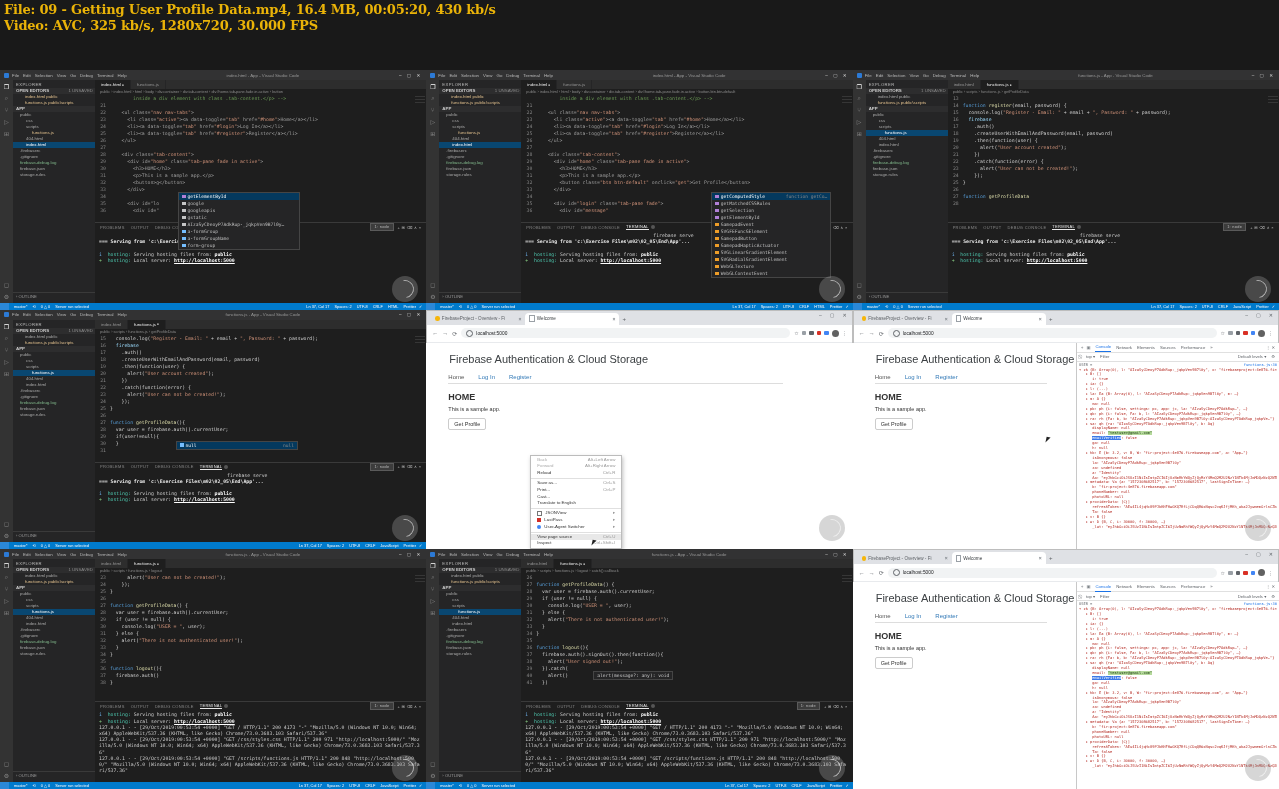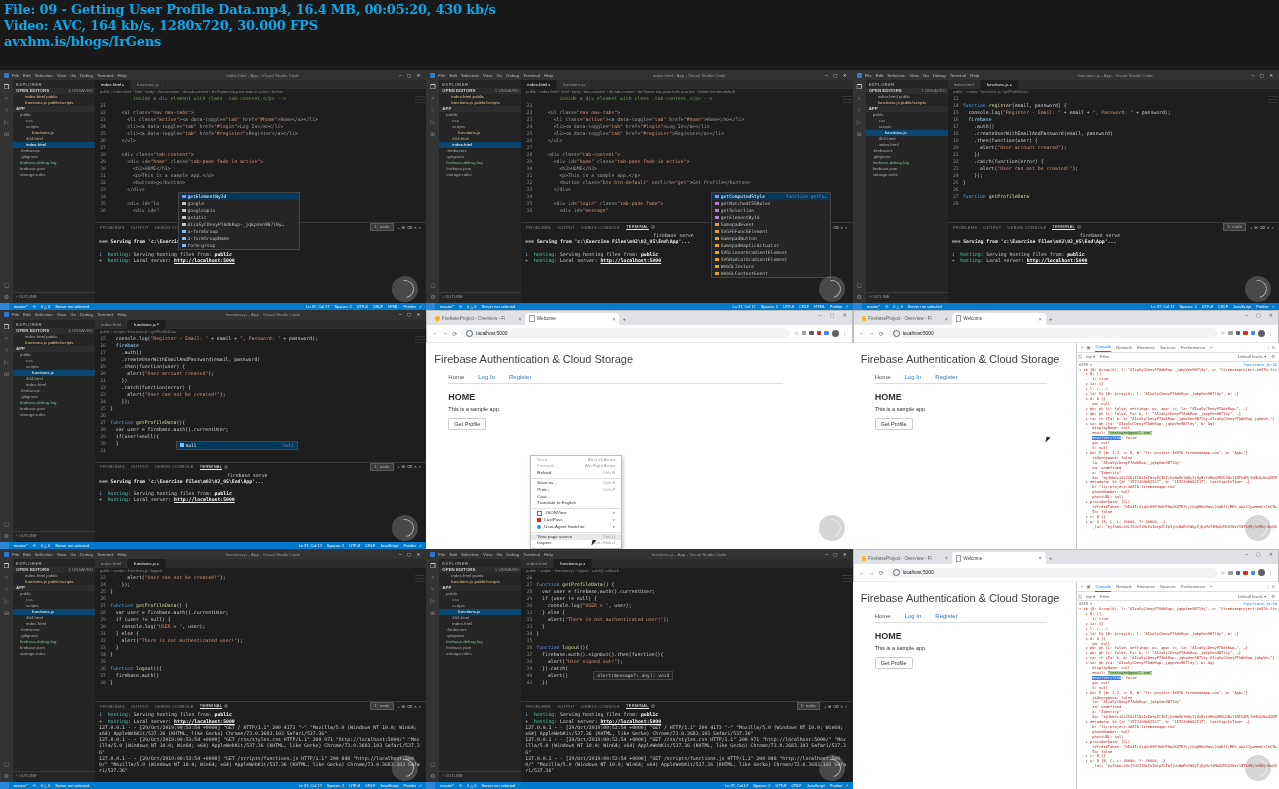--- a/index.html
+++ b/index.html
@@ -1,19 +1,19 @@
 <!DOCTYPE html>
 <html><head>
 <meta charset="utf-8">
 <style>
   html,body{margin:0;padding:0;background:#191919;width:1279px;height:789px;overflow:hidden;
     font-family:"Liberation Sans","DejaVu Sans",sans-serif;}
   .sheet{width:1279px;height:789px;display:flex;flex-direction:column;}
   
-  .hdr{height:68px;flex:0 0 auto;padding:2px 12px 0 4px;color:#0ea5e9;
+  .hdr{height:68px;flex:0 0 auto;padding:2px 12px 0 4px;color:#eab308;
     font-family:"DejaVu Serif","Liberation Serif",serif;font-weight:bold;
     font-size:13px;line-height:16px;letter-spacing:-0.2px;}
   
   .grid{flex:1;display:grid;grid-template-columns:repeat(3,1fr);grid-template-rows:repeat(3,1fr);}
   .cell{position:relative;overflow:hidden;outline:1px solid #bdbdbd;outline-offset:-1px;background:#000;}
   
   .wm{position:absolute;right:8px;bottom:8px;width:26px;height:26px;border-radius:50%;
     background:rgba(175,175,175,.30);z-index:9;}
   .wm::after{content:"";position:absolute;inset:4px;border-radius:50%;
     border:1.5px solid rgba(255,255,255,.55);border-left-color:transparent;border-bottom-color:transparent;
@@ -106,21 +106,21 @@
     border-bottom:1px solid #e8eaed;background:#fff;}
   .ch-nav{color:#5f6368;font-size:6px;}
   .ch-pill{flex:1;height:10px;background:#f1f3f4;border-radius:5px;display:flex;align-items:center;
     gap:3px;padding:0 5px;font-size:4.8px;color:#202124;}
   .ch-pill .info{width:5px;height:5px;border:1px solid #5f6368;border-radius:50%;flex:0 0 auto;}
   .ch-acts{display:flex;gap:3px;align-items:center;color:#5f6368;font-size:5px;}
   .ext{width:4.5px;height:4.5px;border-radius:1px;background:#9aa0a6;}
   .ext.red{background:#d93025;} .ext.blu{background:#4285f4;} .ext.drk{background:#5f6368;}
   .ch-av{width:7px;height:7px;border-radius:50%;background:#616161;}
   .ch-page{flex:1;position:relative;overflow:hidden;background:#fff;}
-  .ch-h1{font-size:11px;color:#3c4043;margin:10px 0 0 8px;font-weight:400;}
+  .ch-h1{font-size:11px;color:#3c4043;margin:10px 0 0 23px;font-weight:400;}
   .ch-nav2{display:flex;gap:14px;font-size:6px;margin:9px 22px 0;padding-bottom:3px;}
   .ch-nav2 .on{color:#555;}
   .ch-nav2 .lnk{color:#337ab7;}
   .ch-hr{border-bottom:1px solid #ddd;margin:0 70px 0 22px;}
   .c5 .ch-hr,.c8 .ch-hr{margin-right:232px;}
   .ch-home{font-size:9px;color:#333;margin:8px 0 0 22px;font-weight:bold;}
   .ch-p{font-size:5.5px;color:#333;margin:4px 0 0 22px;}
   .ch-btn{display:inline-block;font-size:5.5px;color:#333;border:1px solid #ccc;border-radius:2px;
     padding:2px 5px;margin:6px 0 0 22px;background:#fff;}
   .ctx{position:absolute;left:104px;top:112px;width:90px;background:#fff;border:1px solid #bcbcbc;
@@ -155,22 +155,21 @@
     transform:rotate(12deg);z-index:8;}
   .c4 .cur{left:166px;top:197px;}
   .c5 .cur{left:193px;top:94px;}
 </style>
 </head>
 <body>
 
 <div class="sheet">
   <div class="hdr">
     <div>File: 09 - Getting User Profile Data.mp4, 16.4 MB, 00:05:20, 430 kb/s</div>
-    <div>Video: AVC, 164 kb/s, 1280x720, 30.000 FPS</div>
-    <div>avxhm.is/blogs/IrGens</div>
+    <div>Video: AVC, 325 kb/s, 1280x720, 30.000 FPS</div>
   </div>
   <div class="grid">
     <div class="cell c0">
   <div class="vs">
     <div class="vs-title">
       <span class="vs-logo"></span>
       <span class="vs-menu">
               <span class="">File</span>
               <span class="">Edit</span>
               <span class="">Selection</span>

